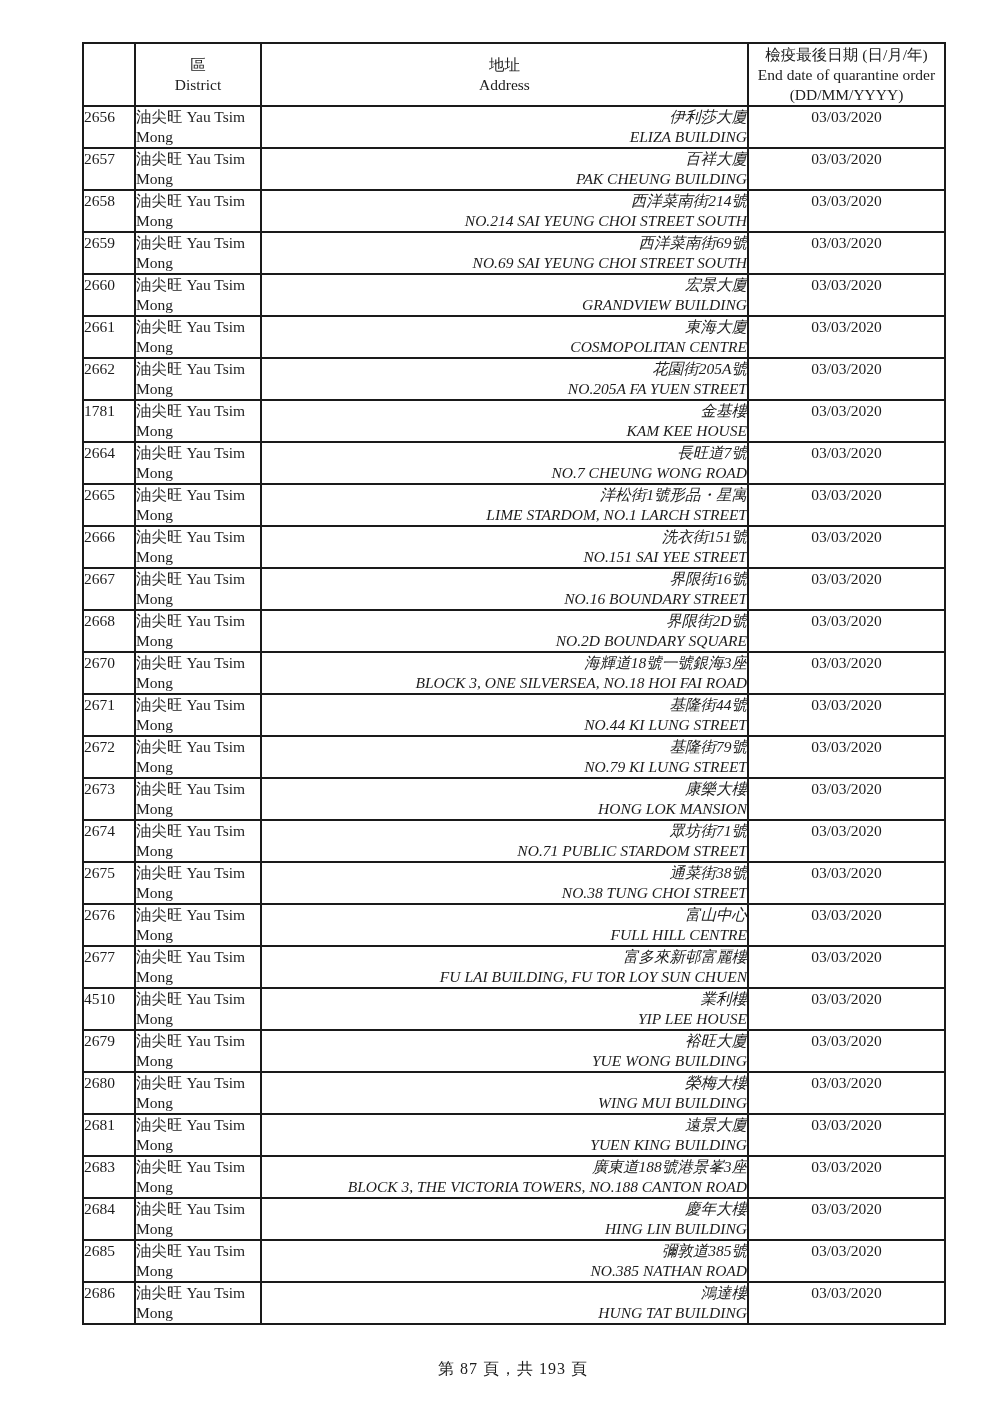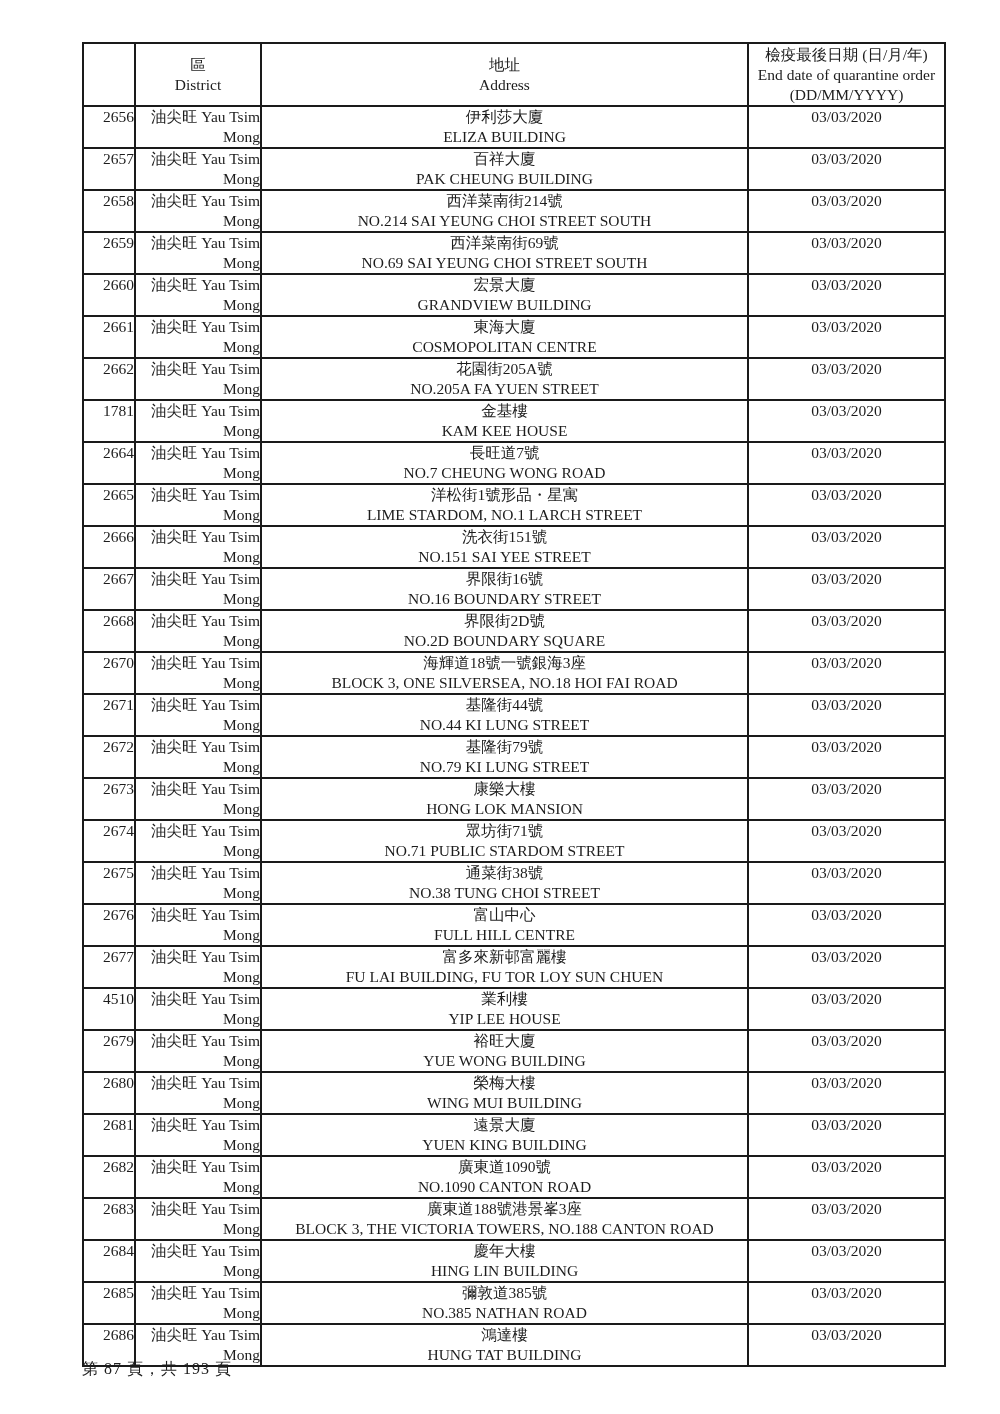--- a/index.html
+++ b/index.html
@@ -43,41 +43,41 @@
     line-height: 20px;
   }
   .hdr-line { white-space: nowrap; }
   
   table.qtable tbody td {
     height: 40px;
     vertical-align: top;
     line-height: 19.5px;
   }
   td.c-no {
-    text-align: right;
     padding-right: 9px;
   }
   td.c-district {
-    text-align: right;
+    text-align: left;
     padding-left: 5px;
     padding-right: 6px;
   }
   td.c-address {
-    text-align: center;
+    text-align: right;
     padding-left: 6px;
+    font-style: italic;
   }
   td.c-date {
     text-align: center;
   }
   .footer {
     position: absolute;
     left: 82px;
     top: 1359px;
     width: 862px;
-    text-align: left;
+    text-align: center;
     font-size: 16px;
     letter-spacing: 1px;
   }
 </style>
 </head>
 <body>
 
 <div class="page">
 
   <table class="qtable">
@@ -350,29 +350,20 @@
   <tr>
     <td class="c-no">2681</td>
     <td class="c-district">油尖旺 Yau Tsim Mong</td>
     <td class="c-address">
       <div>遠景大廈</div>
       <div>YUEN KING BUILDING</div>
     </td>
     <td class="c-date">03/03/2020</td>
   </tr>
 
-  <tr>
-    <td class="c-no">2682</td>
-    <td class="c-district">油尖旺 Yau Tsim Mong</td>
-    <td class="c-address">
-      <div>廣東道1090號</div>
-      <div>NO.1090 CANTON ROAD</div>
-    </td>
-    <td class="c-date">03/03/2020</td>
-  </tr>
 
   <tr>
     <td class="c-no">2683</td>
     <td class="c-district">油尖旺 Yau Tsim Mong</td>
     <td class="c-address">
       <div>廣東道188號港景峯3座</div>
       <div>BLOCK 3, THE VICTORIA TOWERS, NO.188 CANTON ROAD</div>
     </td>
     <td class="c-date">03/03/2020</td>
   </tr>

